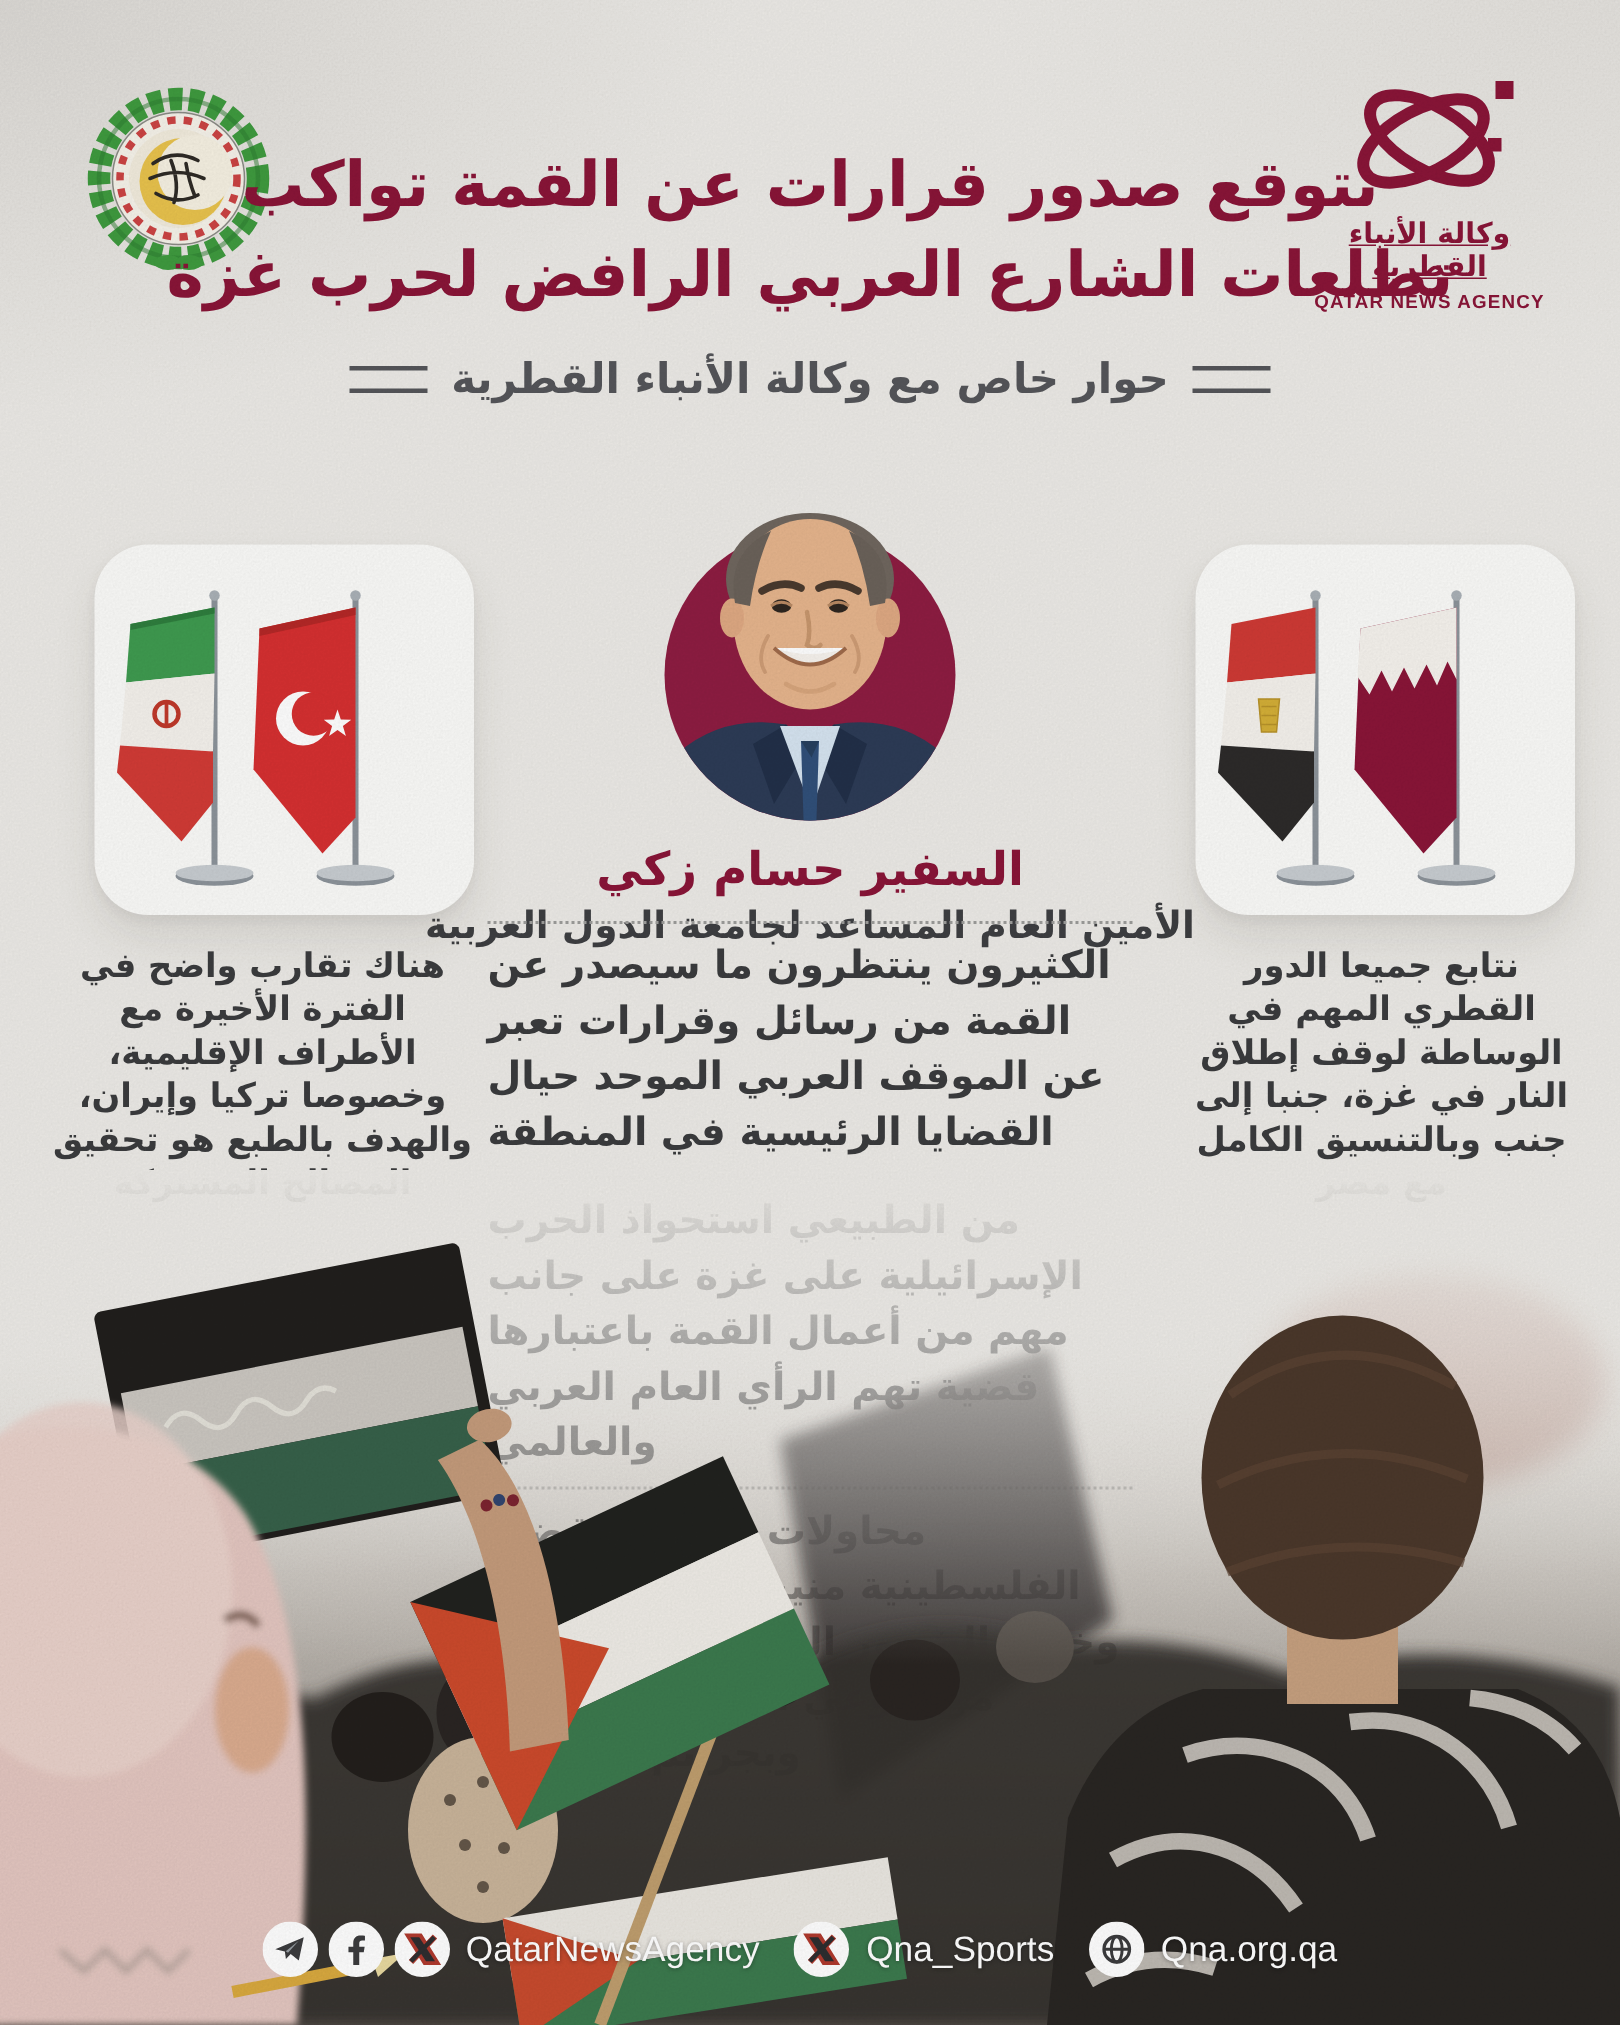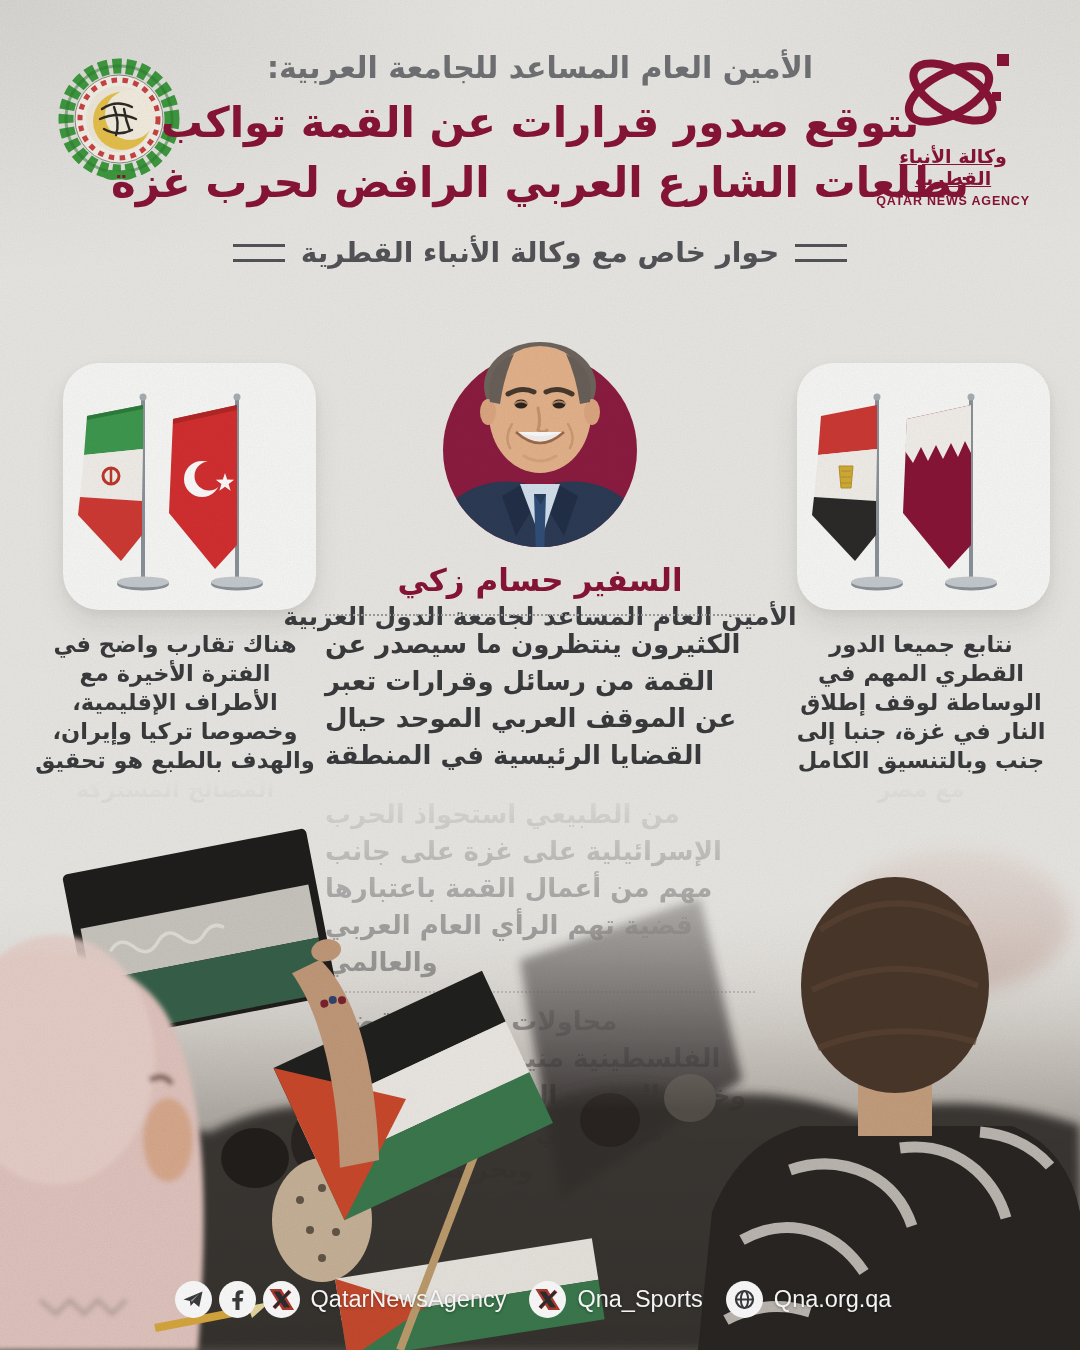--- a/index.html
+++ b/index.html
@@ -75,21 +75,20 @@
         <ellipse cx="60" cy="48" rx="44" ry="21" transform="rotate(-28 60 48)"></ellipse>
         <ellipse cx="64" cy="46" rx="44" ry="21" transform="rotate(30 64 46)"></ellipse>
       </g>
       <rect x="108" y="8" width="12" height="12" fill="#8A1538"></rect>
       <rect x="103" y="46" width="9" height="9" fill="#8A1538"></rect>
     </svg>
     <div class="ar rtl">وكالة الأنباء القطرية</div>
     <div class="en">QATAR NEWS AGENCY</div>
   </div>
 
-  <div class="kicker rtl">الأمين العام المساعد للجامعة العربية:</div>
   <div class="headline l2 rtl">تطلعات الشارع العربي الرافض لحرب غزة</div>
   <div class="headline l1 rtl">نتوقع صدور قرارات عن القمة تواكب</div>
   <div class="subtitle-row">
     <span class="dbl"></span>
     <span class="subtitle rtl">حوار خاص مع وكالة الأنباء القطرية</span>
     <span class="dbl"></span>
   </div>
 
   <svg class="portrait" viewBox="0 0 240 266">
     <defs>

